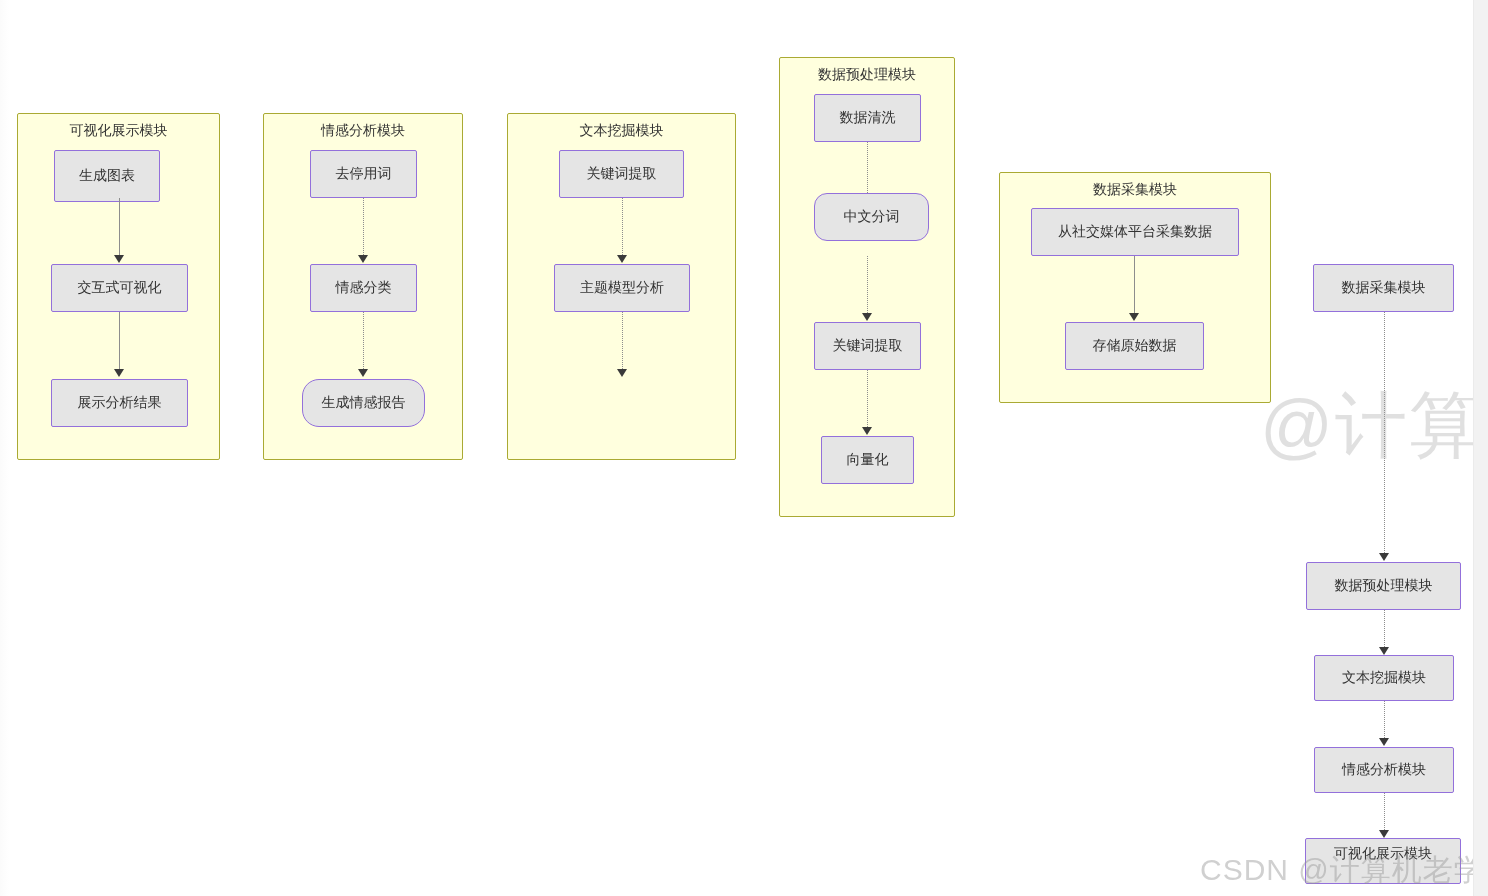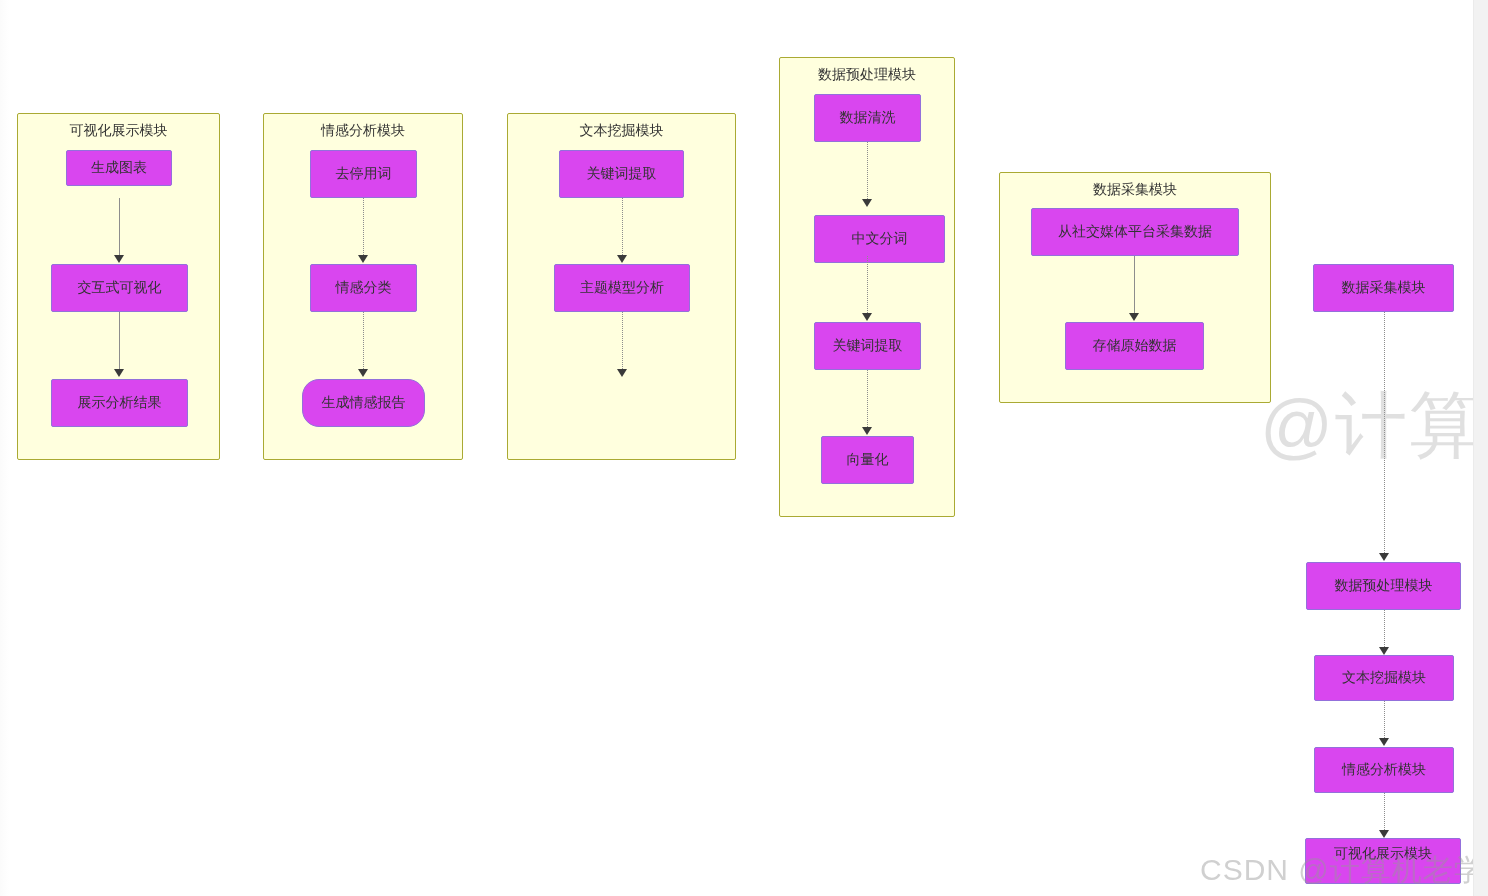--- a/index.html
+++ b/index.html
@@ -54,21 +54,21 @@
     text-align: center;
     font-size: 14px;
     color: #333333;
     line-height: 18px;
     white-space: nowrap;
   }
 
   
   .node {
     position: absolute;
-    background: #d946ef;
+    background: #e5e5e5;
     border: 1px solid #9370db;
     border-radius: 2px;
     box-sizing: border-box;
     display: flex;
     align-items: center;
     justify-content: center;
     font-size: 14px;
     color: #333333;
     white-space: nowrap;
   }
@@ -112,21 +112,21 @@
 </head>
 <body>
 
 <div id="canvas">
 
   <div class="edge-gutter-left"></div>
 
   <div class="cluster" style="left:17px; top:113px; width:203px; height:347px;">
     <div class="cluster-title">可视化展示模块</div>
   </div>
-  <div class="node" style="left:66px; top:150px; width:106px; height:36px;">生成图表</div>
+  <div class="node" style="left:54px; top:150px; width:106px; height:52px;">生成图表</div>
   <div class="edge solidish" style="left:119px; top:198px; height:57px;"></div>
   <div class="arrowhead" style="left:114px; top:255px;"></div>
   <div class="node" style="left:51px; top:264px; width:137px; height:48px;">交互式可视化</div>
   <div class="edge solidish" style="left:119px; top:312px; height:57px;"></div>
   <div class="arrowhead" style="left:114px; top:369px;"></div>
   <div class="node" style="left:51px; top:379px; width:137px; height:48px;">展示分析结果</div>
 
   <div class="cluster" style="left:263px; top:113px; width:200px; height:347px;">
     <div class="cluster-title">情感分析模块</div>
   </div>
@@ -147,21 +147,21 @@
   <div class="node" style="left:554px; top:264px; width:136px; height:48px;">主题模型分析</div>
   <div class="edge" style="left:622px; top:312px; height:57px;"></div>
   <div class="arrowhead" style="left:617px; top:369px;"></div>
 
   <div class="cluster" style="left:779px; top:57px; width:176px; height:460px;">
     <div class="cluster-title">数据预处理模块</div>
   </div>
   <div class="node" style="left:814px; top:94px; width:107px; height:48px;">数据清洗</div>
   <div class="edge" style="left:867px; top:142px; height:57px;"></div>
   <div class="arrowhead" style="left:862px; top:199px;"></div>
-  <div class="node" style="left:814px; top:215px; width:131px; height:48px;">中文分词</div>
+  <div class="node" style="left:814px; top:193px; width:115px; height:48px;border-radius:13px;">中文分词</div>
   <div class="edge" style="left:867px; top:256px; height:57px;"></div>
   <div class="arrowhead" style="left:862px; top:313px;"></div>
   <div class="node" style="left:814px; top:322px; width:107px; height:48px;">关键词提取</div>
   <div class="edge" style="left:867px; top:370px; height:57px;"></div>
   <div class="arrowhead" style="left:862px; top:427px;"></div>
   <div class="node" style="left:821px; top:436px; width:93px; height:48px;">向量化</div>
 
   <div class="cluster" style="left:999px; top:172px; width:272px; height:231px;">
     <div class="cluster-title">数据采集模块</div>
   </div>

